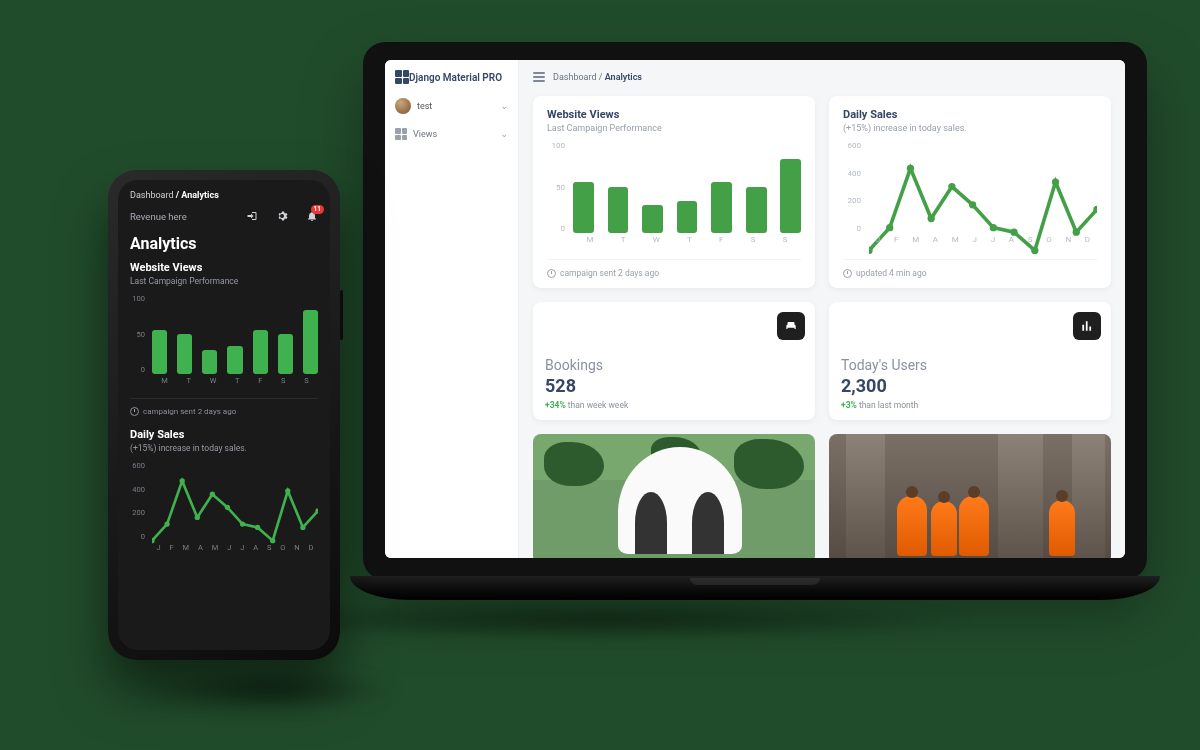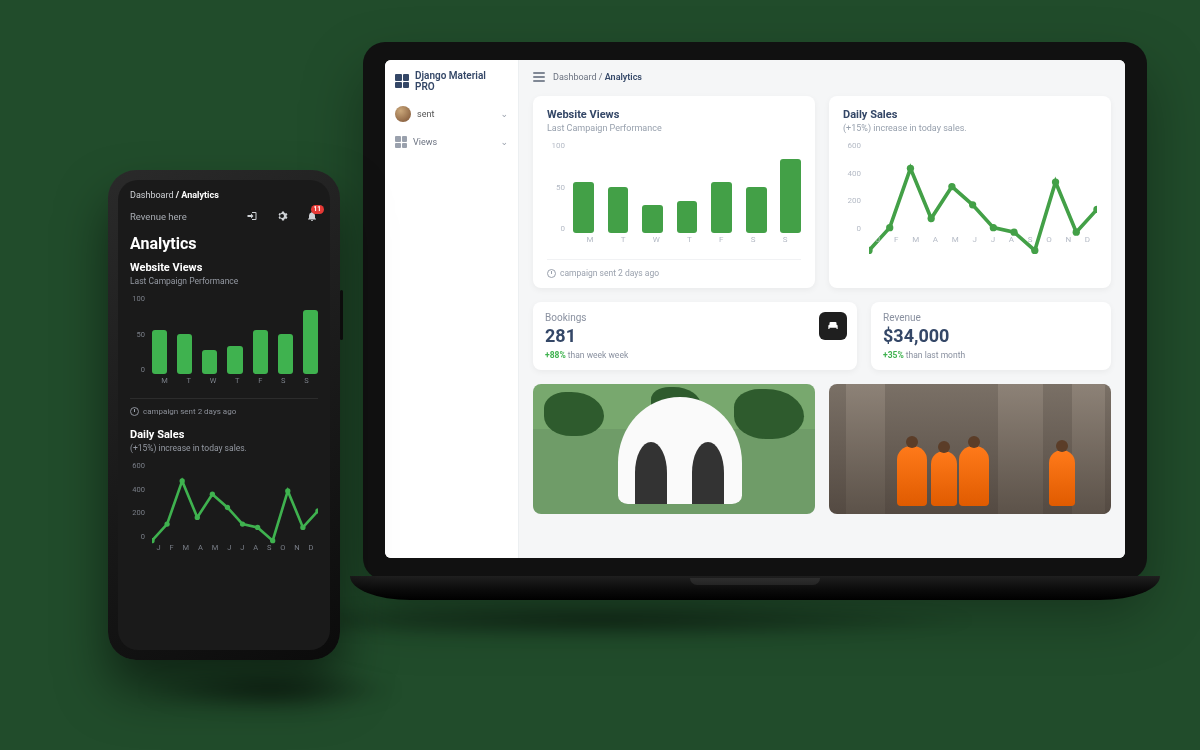--- a/index.html
+++ b/index.html
@@ -10,21 +10,21 @@
   .laptop{position:absolute;left:350px;top:42px;width:810px;}
   .lap-bezel{width:784px;height:538px;margin:0 auto;border-radius:22px;background:#111;padding:18px 22px 22px;box-shadow:0 30px 60px rgba(0,0,0,.35);}
   .lap-inner{width:100%;height:100%;border-radius:6px;background:#f5f6f7;overflow:hidden;position:relative;}
   .lap-base{margin-top:-4px;height:24px;width:810px;border-radius:0 0 60px 60px/0 0 24px 24px;background:linear-gradient(#1f1f1f,#0a0a0a 60%,#000);position:relative;}
   .lap-base::before{content:"";position:absolute;left:50%;top:2px;width:130px;height:7px;transform:translateX(-50%);border-radius:0 0 8px 8px;background:rgba(255,255,255,.08);}
   .lap-shadow{position:absolute;left:50%;transform:translateX(-50%);top:600px;width:760px;height:40px;background:radial-gradient(ellipse at center,rgba(0,0,0,.45),transparent 70%);filter:blur(6px);}
 
   
   .desk{display:flex;height:100%;font-size:10px;color:#333;}
   .sidebar{width:134px;background:#fff;border-right:1px solid #eceff1;padding:10px 10px 0;}
-  .brand{display:flex;align-items:center;gap:6px;color:#344767;font-size:10px;font-weight:600;margin-bottom:14px;}
+  .brand{display:flex;align-items:center;color:#344767;font-size:10px;font-weight:600;margin-bottom:14px;}
   .brand-ico{width:14px;height:14px;display:grid;grid-template-columns:1fr 1fr;grid-template-rows:1fr 1fr;gap:1px;}
   .brand-ico span{background:#344767;border-radius:1px;}
   .user-row{display:flex;align-items:center;gap:6px;color:#555;font-size:9px;margin-bottom:10px;}
   .avatar{width:16px;height:16px;border-radius:50%;background:radial-gradient(circle at 35% 30%,#caa77a,#7a5032);}
   .sb-item{display:flex;align-items:center;gap:6px;color:#6b7280;font-size:9px;padding:4px 0;}
   .sb-ico{width:12px;height:12px;display:grid;grid-template-columns:1fr 1fr;grid-template-rows:1fr 1fr;gap:1px;}
   .sb-ico span{background:#9aa1ad;border-radius:1px;}
 
   .main{flex:1;background:#f5f6f7;padding:0 14px 0 14px;overflow:hidden;}
   .topbar{display:flex;align-items:center;gap:8px;color:#6b7280;font-size:9px;height:34px;}
@@ -44,21 +44,21 @@
   .bars div{flex:1;background:#43a047;border-radius:3px;}
   .line-svg{position:absolute;inset:0;}
   .line-svg polyline{fill:none;stroke:#43a047;stroke-width:1.6;}
   .line-svg circle{fill:#43a047;}
   .footer-note{display:flex;align-items:center;gap:4px;font-size:8.5px;color:#9aa1ad;margin-top:8px;border-top:1px solid #f1f2f4;padding-top:8px;}
   .clock{width:9px;height:9px;border:1px solid #9aa1ad;border-radius:50%;position:relative;}
   .clock::after{content:"";position:absolute;left:3px;top:1px;width:1px;height:3px;background:#9aa1ad;}
 
   .stat-row{display:flex;gap:14px;margin-top:14px;}
   .stat{background:#fff;border-radius:8px;padding:10px 12px 10px;flex:1;position:relative;box-shadow:0 2px 6px rgba(0,0,0,.05);}
-  .stat .label{font-size:10px;color:#8a91a0;}
+  .stat .label{font-size:14px;color:#8a91a0;margin-top:45px;}
   .stat .big{font-size:18px;font-weight:700;color:#344767;margin:2px 0 4px;}
   .stat .delta{font-size:8.5px;color:#8a91a0;}
   .stat .delta b{color:#3fb24f;font-weight:700;}
   .stat-ico{position:absolute;right:10px;top:10px;width:28px;height:28px;border-radius:6px;background:#1f1f1f;display:flex;align-items:center;justify-content:center;}
   .stat-ico svg{width:14px;height:14px;fill:#fff;}
   .stat.small{flex:.72;}
 
   .img-row{display:flex;gap:14px;margin-top:14px;}
   .img-card{flex:1;height:130px;border-radius:8px;overflow:hidden;position:relative;background:#ccc;}
 
@@ -121,21 +121,21 @@
               <span class="brand-ico">
                   <span></span>
                   <span></span>
                   <span></span>
                   <span></span>
                 </span>
               <span>Django Material PRO</span>
             </div>
             <div class="user-row">
               <span class="avatar"></span>
-              <span>sent</span>
+              <span>test</span>
               <span style="margin-left:auto;color:#9aa1ad;">⌄</span>
             </div>
             <div class="sb-item">
               <span class="sb-ico">
                   <span></span>
                   <span></span>
                   <span></span>
                   <span></span>
                 </span>
               <span>Views</span>
@@ -230,38 +230,47 @@
                       <span>M</span>
                       <span>J</span>
                       <span>J</span>
                       <span>A</span>
                       <span>S</span>
                       <span>O</span>
                       <span>N</span>
                       <span>D</span>
                     </div>
                 </div>
+                <div class="footer-note">
+                  <span class="clock"></span>
+                  <span>updated 4 min ago</span>
+                </div>
               </div>
             </div>
 
             <div class="stat-row">
               <div class="stat">
                 <div class="label">Bookings</div>
-                <div class="big">281</div>
-                <div class="delta"><b>+88%</b><span> than week week</span></div>
+                <div class="big">528</div>
+                <div class="delta"><b>+34%</b><span> than week week</span></div>
                 <div class="stat-ico">
                     <svg viewBox="0 0 24 24">
                       <path d="M6 10V7a2 2 0 0 1 2-2h8a2 2 0 0 1 2 2v3a2 2 0 0 1 2 2v5h-2v-2H6v2H4v-5a2 2 0 0 1 2-2z"></path>
                     </svg>
                   </div>
               </div>
-              <div class="stat small">
-                <div class="label">Revenue</div>
-                <div class="big">$34,000</div>
-                <div class="delta"><b>+35%</b><span> than last month</span></div>
+              <div class="stat">
+                <div class="label">Today's Users</div>
+                <div class="big">2,300</div>
+                <div class="delta"><b>+3%</b><span> than last month</span></div>
+                <div class="stat-ico">
+                    <svg viewBox="0 0 24 24">
+                      <path d="M4 20V10h3v10H4zm6 0V4h3v16h-3zm6 0v-7h3v7h-3z"></path>
+                    </svg>
+                  </div>
               </div>
             </div>
 
             <div class="img-row">
               <div class="img-card pal">
                 <div class="palm" style="left:4%;top:6%;width:60px;height:44px;"></div>
                 <div class="palm" style="right:4%;top:4%;width:70px;height:50px;"></div>
                 <div class="palm" style="left:42%;top:2%;width:50px;height:34px;"></div>
                 <div class="dome"></div>
               </div>

